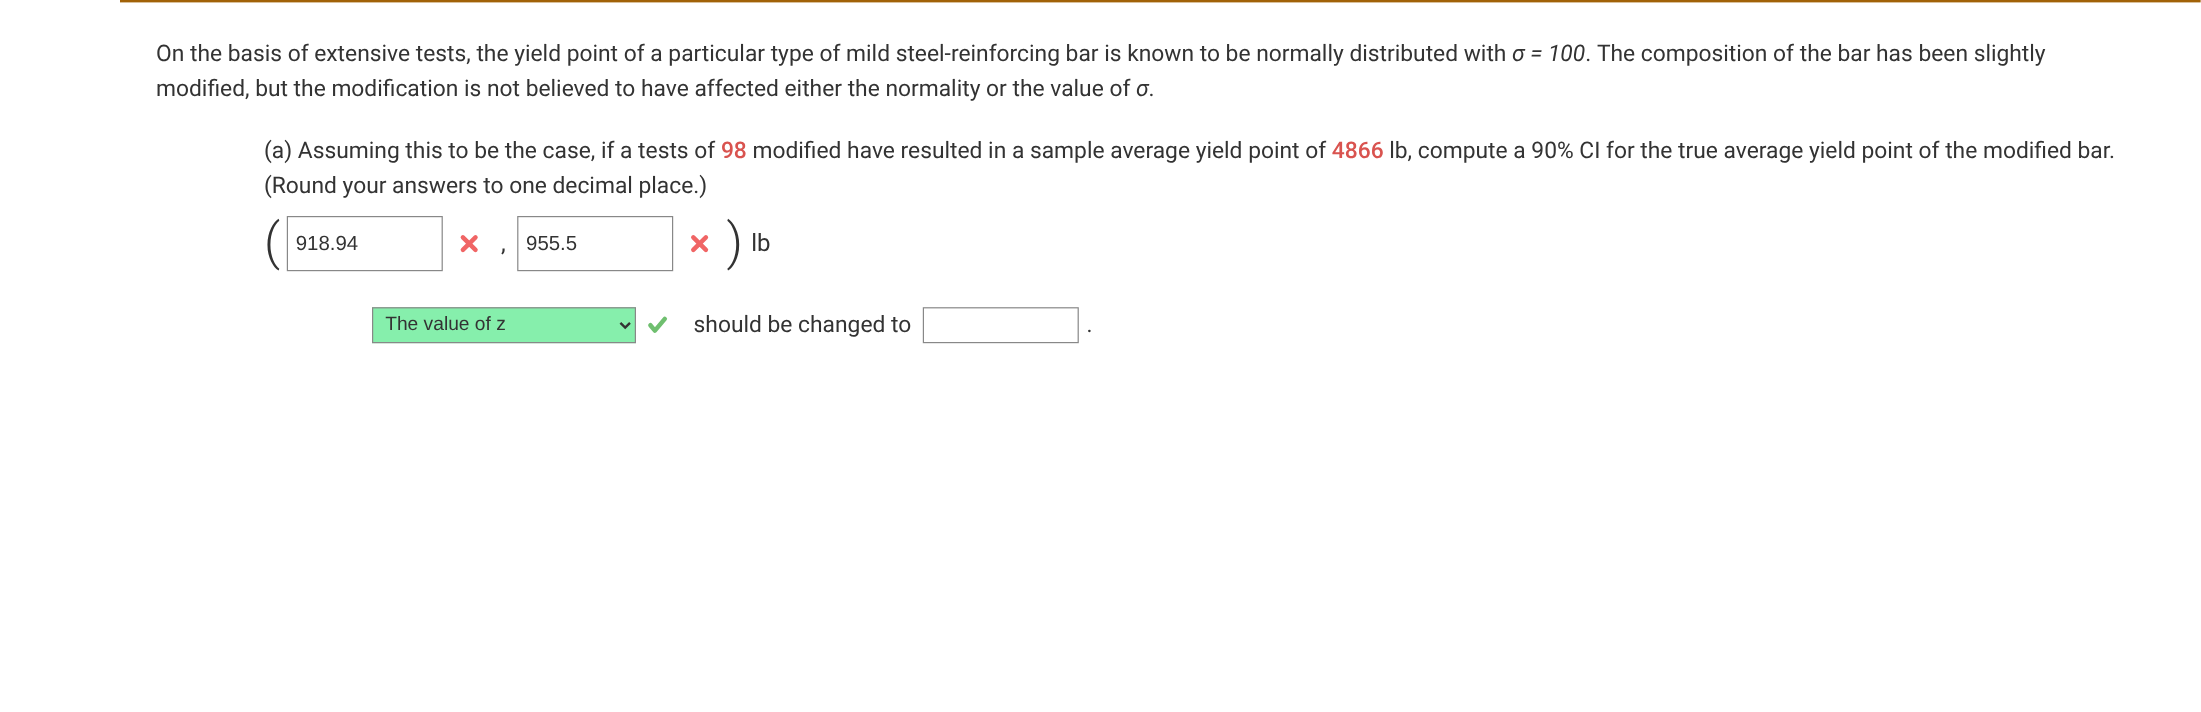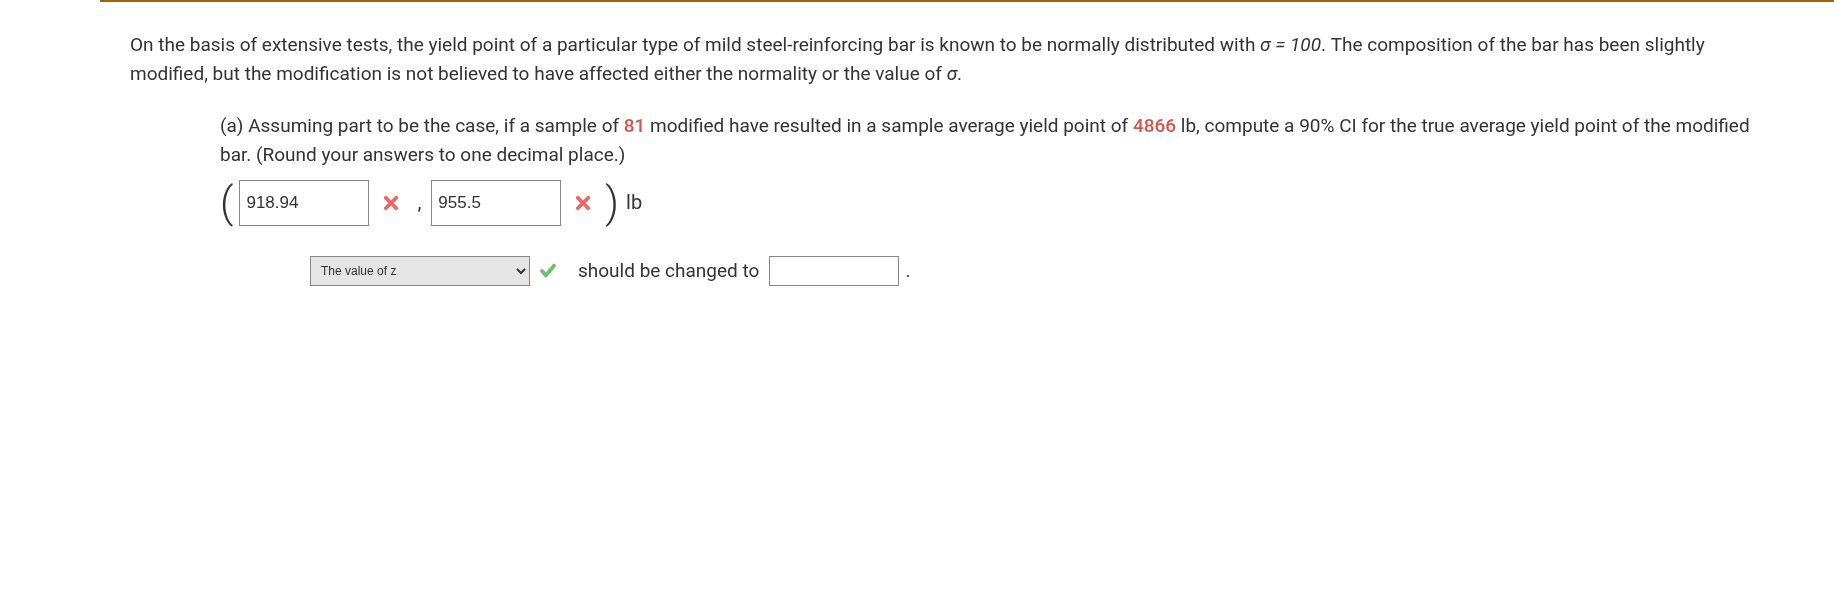--- a/index.html
+++ b/index.html
@@ -98,22 +98,22 @@
       display: flex;
       align-items: center;
       gap: 2px;
       margin-left: 90px;
       margin-top: 12px;
     }
     select.dropdown {
       height: 30px;
       border: 1px solid #888;
       padding: 2px 6px;
-      font-size: 12px;
-      background: #e5e5e5;
+      font-size: 16px;
+      background: #86efac;
       color: #333;
       min-width: 220px;
     }
     .middle-text {
       margin: 0 8px;
       text-align: center;
     }
     input[type="text"].small-input {
       width: 130px;
       height: 30px;
@@ -131,21 +131,21 @@
 
 <div class="outer-container">
   <div class="question-container">
 
     <div class="intro-text">
       <span>On the basis of extensive tests, the yield point of a particular type of mild steel-reinforcing bar is known to be normally distributed with </span><span class="sigma">σ = 100</span><span>. The composition of the bar has been slightly modified, but the modification is not believed to have affected either the normality or the value of </span><span class="sigma">σ</span><span>.</span>
     </div>
 
     <div class="part">
       <div class="part-text">
-        <span>(a) </span><span>Assuming part to be the case, if a sample of </span><span class="red-num">81</span><span> modified have resulted in a sample average yield point of </span><span class="red-num">4866</span><span> lb, compute a 90% CI for the true average yield point of the modified bar. (Round your answers to one decimal place.)</span>
+        <span>(a) </span><span>Assuming this to be the case, if a tests of </span><span class="red-num">98</span><span> modified have resulted in a sample average yield point of </span><span class="red-num">4866</span><span> lb, compute a 90% CI for the true average yield point of the modified bar. (Round your answers to one decimal place.)</span>
       </div>
 
       <div class="answer-row">
         <span class="big-paren">(</span>
         <input type="text" class="answer-input" value="918.94" style="">
         <span class="cross-mark">
           <svg viewBox="0 0 24 24">
               <path d="M5 5 L19 19 M19 5 L5 19" stroke="#f06565" stroke-width="5" stroke-linecap="round" fill="none"></path>
             </svg>
         </span>

